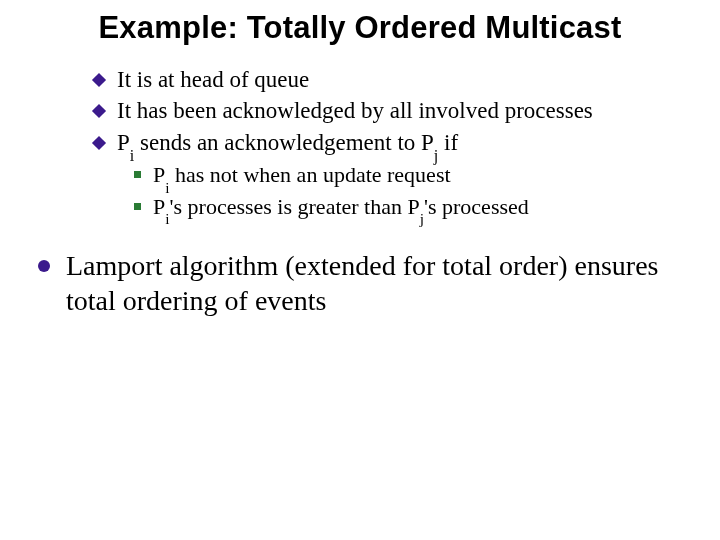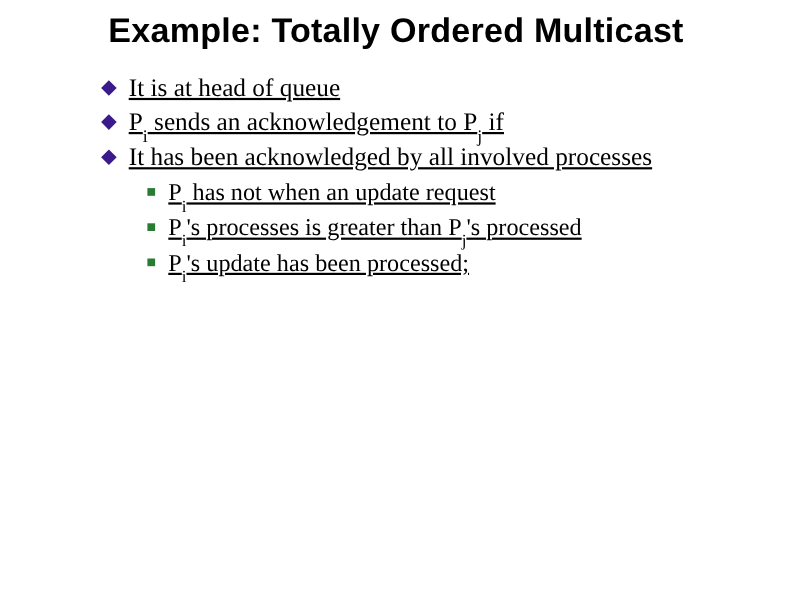--- a/index.html
+++ b/index.html
@@ -36,21 +36,20 @@
 .circ {
   flex: 0 0 auto;
   width: 12px;
   height: 12px;
   border-radius: 50%;
   background: #3b1a8c;
   margin: 12px 16px 0 4px;
 }
 .lvl2-wrap {
   margin: 2px 0 26px 58px;
-  text-decoration: underline;
 }
 .lvl2 {
   display: flex;
   align-items: flex-start;
   font-size: 23px;
   line-height: 1.3;
   margin: 2px 0;
 }
 .diam {
   flex: 0 0 auto;
@@ -95,43 +94,43 @@
 
   <div class="lvl2-wrap">
 
     <div class="lvl2">
       <span class="diam"></span>
       <span class="text">It is at head of queue</span>
     </div>
 
     <div class="lvl2">
       <span class="diam"></span>
-      <span class="text"><span>P</span><sub>i</sub><span> sends an acknowledgement to P</span><sub>j</sub><span> if</span></span>
+      <span class="text">It has been acknowledged by all involved processes</span>
     </div>
 
     <div class="lvl2">
       <span class="diam"></span>
-      <span class="text">It has been acknowledged by all involved processes</span>
+      <span class="text"><span>P</span><sub>i</sub><span> sends an acknowledgement to P</span><sub>j</sub><span> if</span></span>
     </div>
 
     <div class="lvl3-wrap">
 
       <div class="lvl3">
         <span class="sq"></span>
         <span class="text"><span>P</span><sub>i</sub><span> has not when an update request</span></span>
       </div>
 
       <div class="lvl3">
         <span class="sq"></span>
         <span class="text"><span>P</span><sub>i</sub><span>'s processes is greater than P</span><sub>j</sub><span>'s processed</span></span>
       </div>
 
-      <div class="lvl3">
-        <span class="sq"></span>
-        <span class="text"><span>P</span><sub>i</sub><span>'s update has been processed;</span></span>
-      </div>
 
     </div>
 
   </div>
 
+  <div class="lvl1">
+    <span class="circ"></span>
+    <span class="text">Lamport algorithm (extended for total order) ensures total ordering of events</span>
+  </div>
 
 </div>
 
 </body></html>

